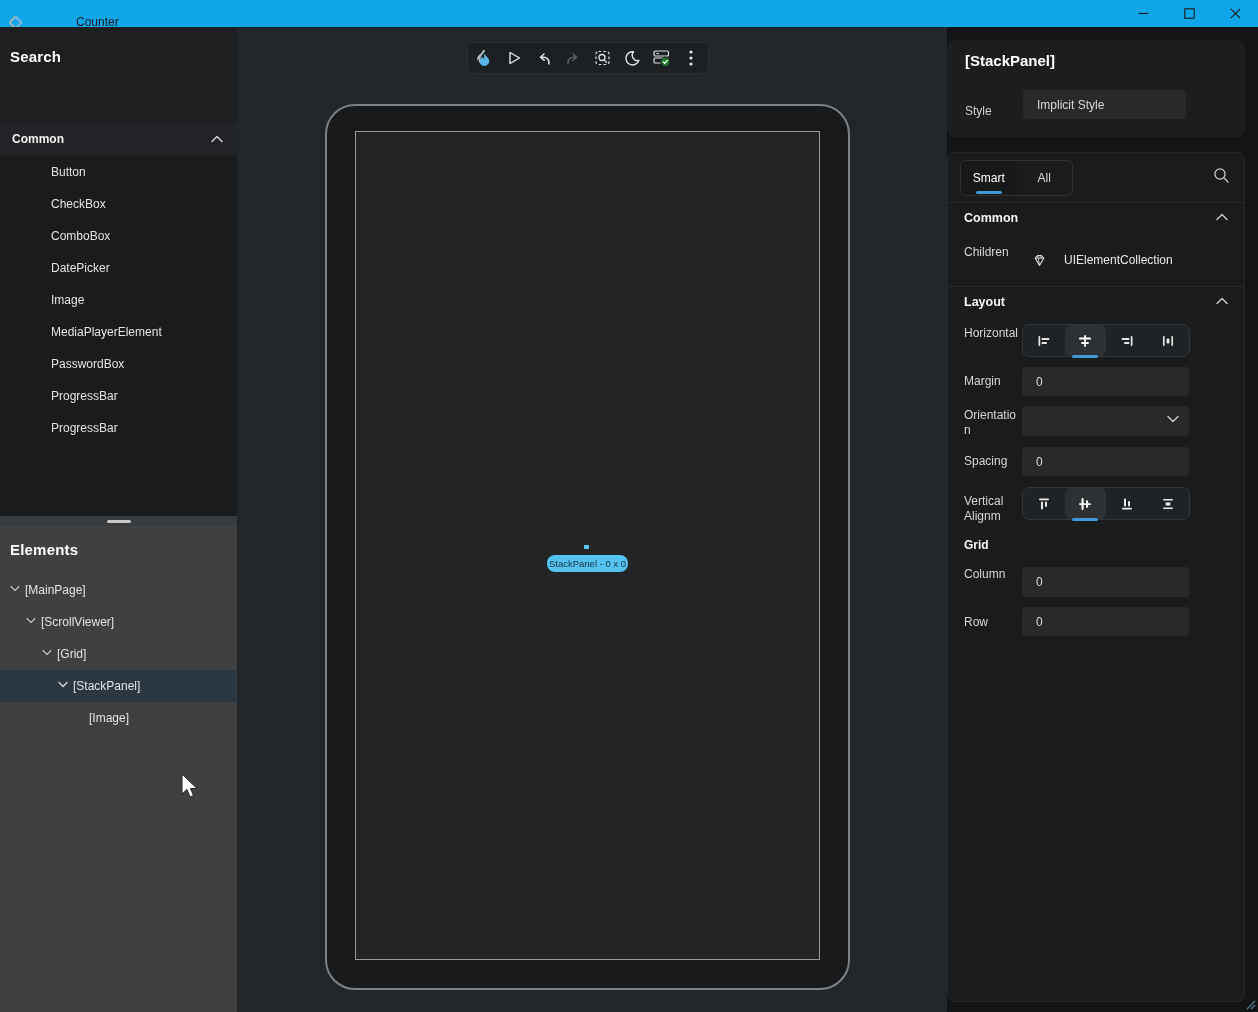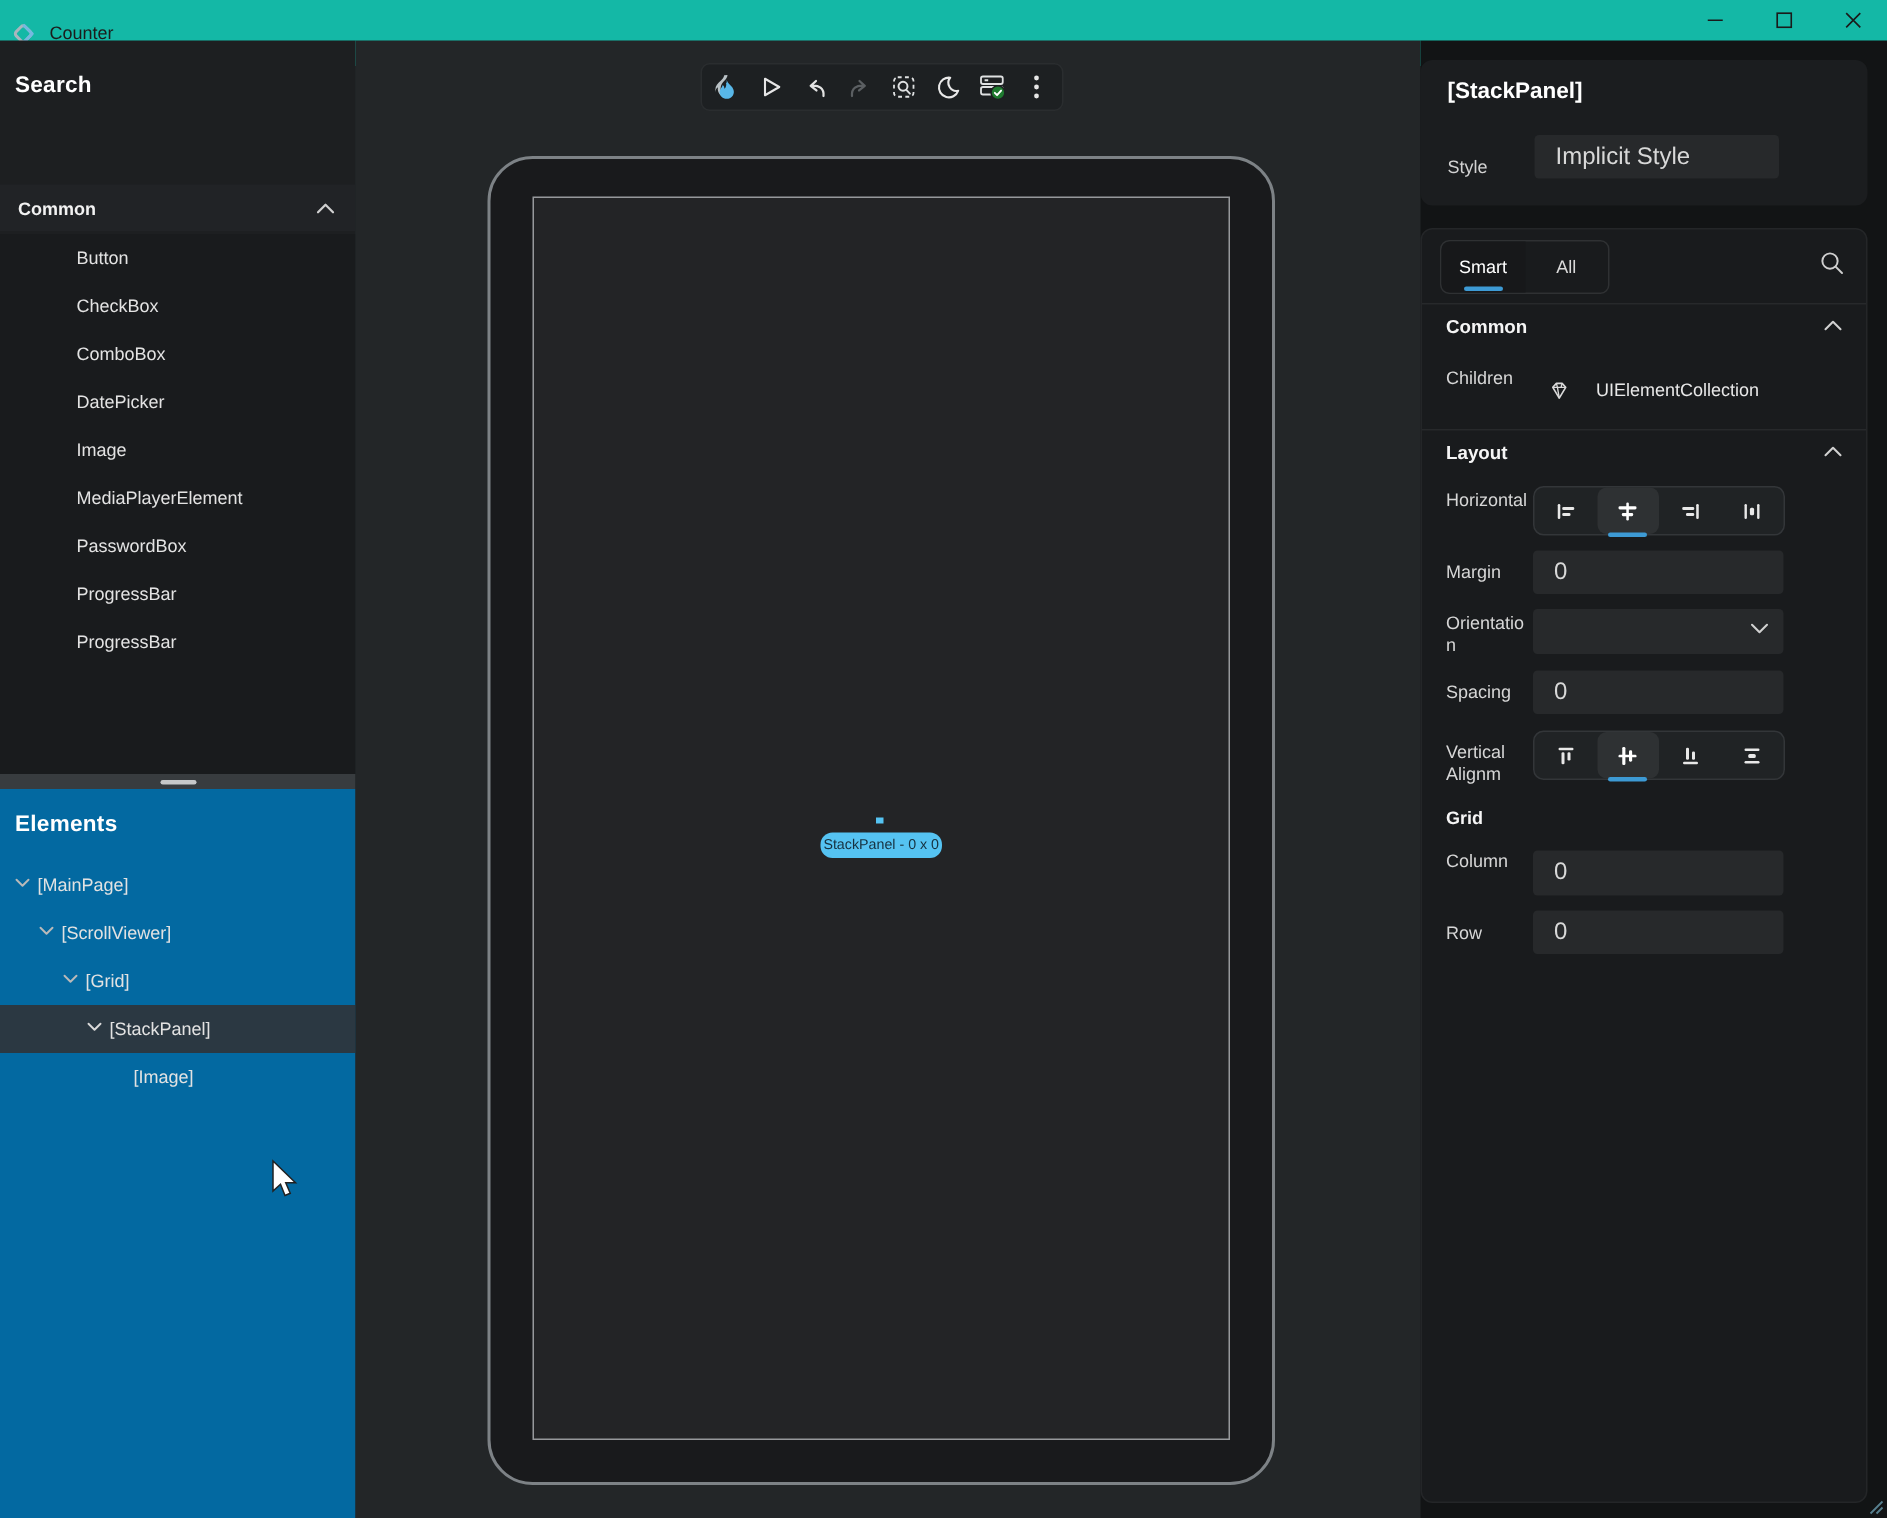--- a/index.html
+++ b/index.html
@@ -3,40 +3,40 @@
 <meta charset="utf-8">
 <style>
   * { margin:0; padding:0; box-sizing:border-box; }
   html,body { background:#000; }
   #app {
     position:relative; width:1258px; height:1012px; overflow:hidden;
     background:#232628; font-family:"Liberation Sans", sans-serif;
     -webkit-font-smoothing:antialiased;
   }
   
-  .titlebar { position:absolute; left:0; top:0; right:0; height:44px; background:#14b8a6; display:flex; align-items:center; }
+  .titlebar { position:absolute; left:0; top:0; right:0; height:44px; background:#0ea5e9; display:flex; align-items:center;gap:43px; }
   .app-icon { margin-left:7px; width:17px; height:17px; }
   .title-text { margin-left:9px; font-size:12px; color:#1c1c1c; }
   .win-controls { position:absolute; right:0; top:0; height:27px; display:flex; }
   .win-btn { width:46px; height:27px; display:flex; align-items:center; justify-content:center; }
   
   .sidebar { position:absolute; left:0; top:27px; width:237px; bottom:0; background:#1d1f21; }
   .panel-title { font-size:15px; font-weight:bold; color:#ffffff; letter-spacing:.2px; }
   .toolbox-title { position:absolute; left:10px; top:21px; }
   .searchbox { position:absolute; left:9px; top:47px; width:219px; height:30px; background:#28292b; border-radius:4px; display:flex; align-items:center; }
   .searchbox svg { margin-left:14px; }
   .searchbox input { background:transparent; border:none; outline:none; color:#d8d8d8; font-size:12px; margin-left:13px; width:160px; font-family:"Liberation Sans",sans-serif; }
   .searchbox input::placeholder { color:#9c9ea0; }
   .group-header { position:absolute; left:0; top:96px; right:0; height:31px; background:#212326; display:flex; align-items:center; justify-content:space-between; padding:0 14px 0 12px; }
   .group-header span { font-size:12px; font-weight:bold; color:#f2f2f2; }
   .tool-items { position:absolute; left:0; top:129px; right:0; height:360px; background:#191b1d;padding-left:29px; }
   .tool-item { height:32px; display:flex; align-items:center; padding-left:22px; font-size:12px; color:#e3e3e3; }
   .splitter { position:absolute; left:0; top:489px; right:0; height:10px; background:#383c3f; }
   .splitter-handle { position:absolute; left:50%; top:4px; transform:translateX(-50%); width:24px; height:3px; background:#c6c8c9; border-radius:2px; }
-  .elements { position:absolute; left:0; top:499px; right:0; bottom:0; background:#0369a1;padding-left:43px; }
+  .elements { position:absolute; left:0; top:499px; right:0; bottom:0; background:#404040;padding-left:43px; }
   .elements-title { position:absolute; left:10px; top:15px; }
   .tree { position:absolute; left:0; top:48px; right:0; }
   .tree-row { height:32px; display:flex; align-items:center; font-size:12px; color:#e2e2e2; position:relative; }
   .tree-row.selected { background:#2b3842; }
   .tree-chev { position:absolute; top:11px; }
   .tree-label { position:absolute; }
   
   .canvas { position:absolute; left:237px; top:27px; width:710px; bottom:0; background:#232628; }
   .toolbar { position:absolute; left:230px; top:15px; width:242px; height:32px; background:#1d2022; border:1px solid #2a2d2f; border-radius:6px; display:flex; align-items:center; justify-content:space-evenly; }
   .tbtn { width:26px; height:26px; display:flex; align-items:center; justify-content:center; }
@@ -44,21 +44,21 @@
   .screen { position:absolute; left:28px; top:25px; width:465px; height:829px; border:1px solid #96989b; background:#232426; }
   .sel-dot { position:absolute; left:347px; top:518px; width:5px; height:4px; background:#55c3f2; }
   .sel-badge { position:absolute; left:310px; top:528px; width:81px; height:17px; background:#55c3f2; border-radius:8px; display:flex; align-items:center; justify-content:center; font-size:9.5px; color:#17313f; }
   .cursor { position:absolute; left:178px; top:772px; }
   
   .inspector { position:absolute; left:947px; top:27px; right:0; bottom:0; background:#121415; }
   .header-card { position:absolute; left:0; top:13px; width:298px; height:97px; background:#1b1d1f; border-radius:8px; }
   .insp-title { position:absolute; left:18px; top:12px; font-size:15px; font-weight:bold; color:#ffffff; }
   .style-label { position:absolute; left:18px; top:64px; font-size:12px; color:#d2d2d2; }
   .style-input { position:absolute; left:76px; top:50px; width:163px; height:29px; }
-  .field { background:#27292b; border:none; outline:none; border-radius:3px; color:#d8d8d8; font-size:16px; padding:0 14px; width:100%; height:100%; font-family:"Liberation Sans",sans-serif; }
+  .field { background:#27292b; border:none; outline:none; border-radius:3px; color:#d8d8d8; font-size:12px; padding:0 14px; width:100%; height:100%; font-family:"Liberation Sans",sans-serif; }
   .main-card { position:absolute; left:0; top:125px; width:298px; height:850px; background:#191b1d; border-radius:8px; border:1px solid #242628; }
   .tabs { position:absolute; left:12px; top:7px; width:113px; height:36px; border:1px solid #2f3133; border-radius:6px; display:flex; overflow:visible; }
   .tab { flex:1; display:flex; align-items:center; justify-content:center; font-size:12px; color:#d9d9d9; position:relative; }
   .tab.selected { color:#ffffff; background:#17181a; border-radius:6px 0 0 6px; }
   .tab.selected::after { content:''; position:absolute; bottom:1px; left:50%; transform:translateX(-50%); width:26px; height:3px; background:#3d9ad4; border-radius:2px; }
   .insp-search { position:absolute; right:14px; top:14px; }
   .divider { position:absolute; left:0; right:0; height:1px; background:#27292b; }
   .section-header { position:absolute; left:16px; font-size:12.5px; font-weight:bold; color:#f5f5f5; }
   .section-chev { position:absolute; right:16px; }
   .prop-label { position:absolute; left:16px; width:58px; font-size:12px; color:#d6d6d6; line-height:15px; overflow-wrap:anywhere; }

